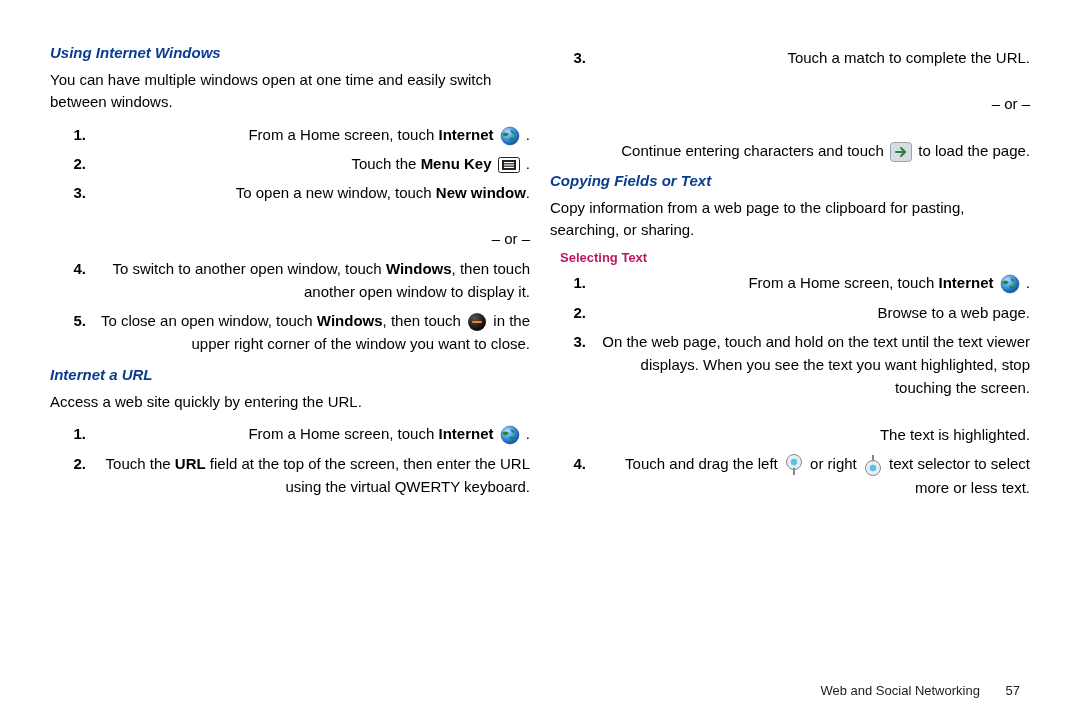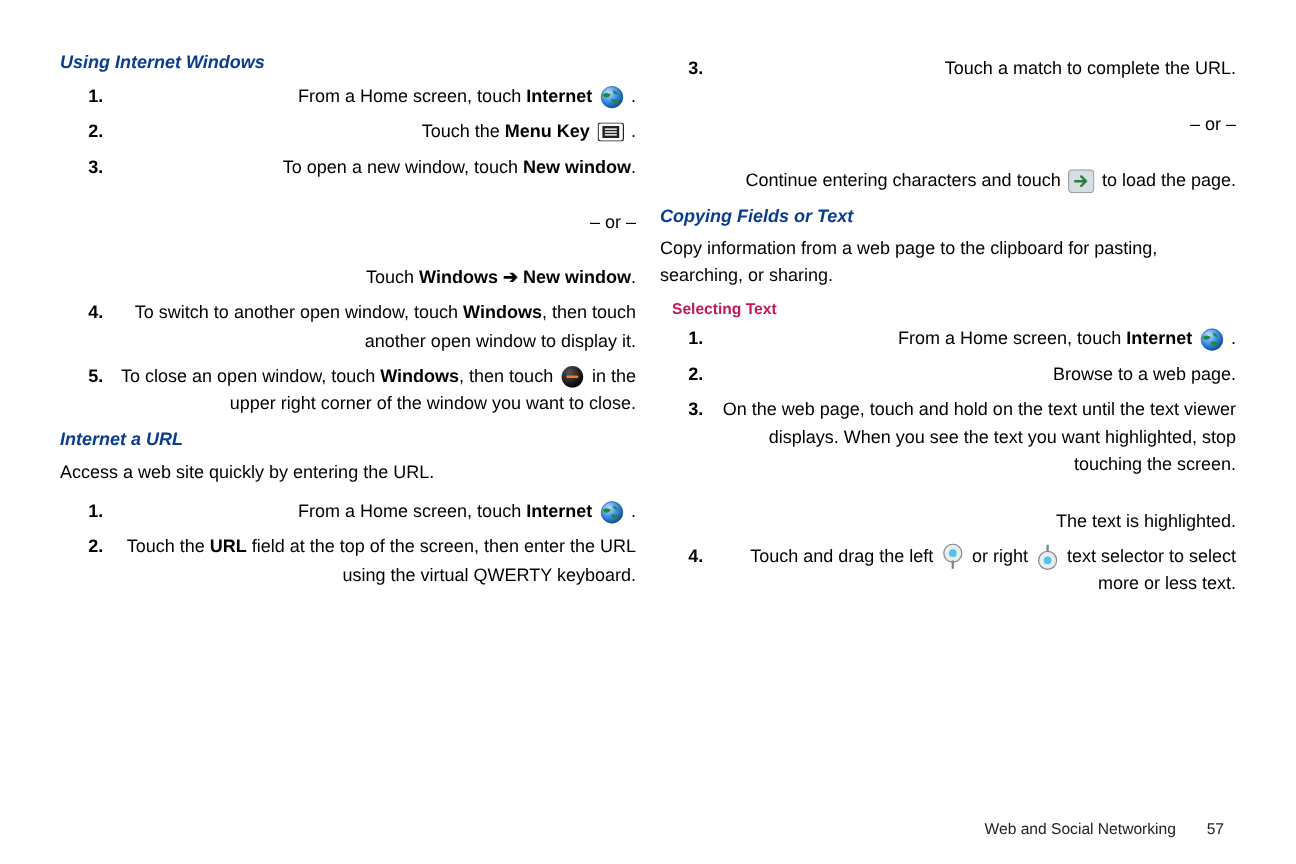--- a/index.html
+++ b/index.html
@@ -99,20 +99,21 @@
       <stop offset="0%" stop-color="#555"></stop>
       <stop offset="100%" stop-color="#000"></stop>
     </radialGradient>
   </defs>
 </svg>
 
 <div class="page">
 
   <div class="col">
     <div class="sec-heading">Using Internet Windows</div>
+    <p class="body">You can have multiple windows open at one time and easily switch between windows.</p>
     <ol class="steps">
       <li>
         <span>From a Home screen, touch </span><span class="b">Internet</span>
         <span class="icon">
           <svg width="20" height="20" viewBox="0 0 20 20">
               <circle cx="10" cy="10" r="9" fill="url(#globeGrad)" stroke="#0b4b9a" stroke-width="0.5"></circle>
               <path d="M2 8 Q6 5 9 8 Q7 11 4 10 Z M11 4 Q14 5 15 8 Q12 8 11 6 Z M9 12 Q13 11 16 13 Q13 16 10 14 Z" fill="#1d8a3a"></path>
             </svg>
         </span><span> .</span>
       </li>
@@ -124,23 +125,20 @@
               <rect x="4" y="3" width="14" height="10" fill="#222"></rect>
               <rect x="6" y="5" width="10" height="1.2" fill="#fff"></rect>
               <rect x="6" y="7.4" width="10" height="1.2" fill="#fff"></rect>
               <rect x="6" y="9.8" width="10" height="1.2" fill="#fff"></rect>
             </svg>
         </span><span> .</span>
       </li>
       <li>
         <span>To open a new window, touch </span><span class="b">New window</span><span>.</span>
         <span class="continuation">– or –</span>
-        <span class="continuation">
-          <span>Touch </span><span class="b">Windows</span><span class="arrow"> ➔ </span><span class="b">New window</span><span>.</span>
-        </span>
       </li>
       <li>
         <span>To switch to another open window, touch </span><span class="b">Windows</span><span>, then touch another open window to display it.</span>
       </li>
       <li>
         <span>To close an open window, touch </span><span class="b">Windows</span><span>, then touch </span>
         <span class="icon">
           <svg width="20" height="20" viewBox="0 0 20 20">
               <circle cx="10" cy="10" r="9" fill="url(#closeGrad)"></circle>
               <rect x="5" y="9" width="10" height="2" rx="1" fill="#ff7a1a"></rect>

